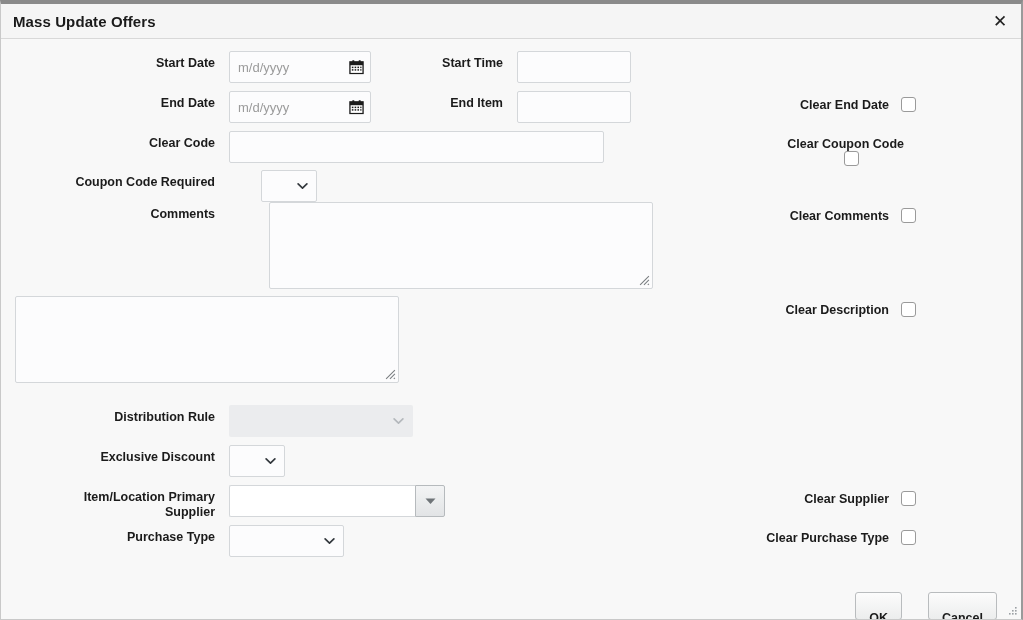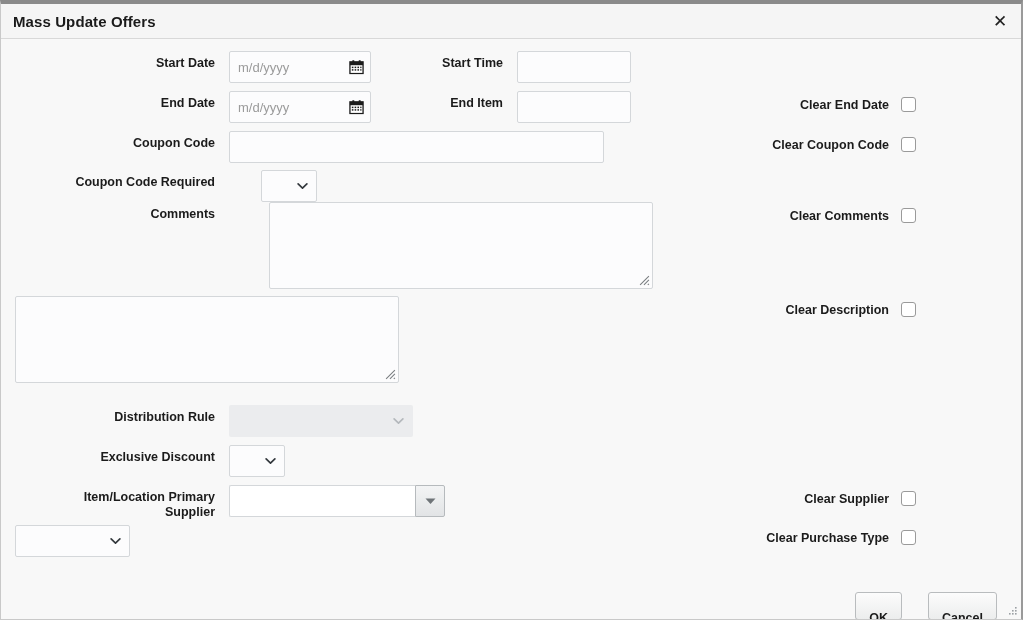--- a/index.html
+++ b/index.html
@@ -309,21 +309,21 @@
             <rect x="9" y="10.3" width="1.7" height="1.6"></rect>
             <rect x="12" y="10.3" width="1.3" height="1.6"></rect>
           </g>
         </svg>
       </div>
       <div class="field-label" style="width:104px; margin-left:28px;">End Item</div>
       <input class="txt" style="width: 114px; margin-left: 14px;" type="text" placeholder="">
     </div>
 
     <div class="row" style="left:0; top:92px; width:700px;">
-      <div class="field-label" style="width:214px;">Coupon Code</div>
+      <div class="field-label" style="width:214px;">Clear Code</div>
       <input class="txt" style="width: 375px; margin-left: 14px;" type="text" placeholder="">
     </div>
 
     <div class="row" style="left:0; top:131px; width:700px;gap:32px;">
       <div class="field-label" style="width:214px;">Coupon Code Required</div>
       <div class="sel" style="width:56px; margin-left:14px;">
         <svg class="chev" viewBox="0 0 12 8">
           <path d="M1 1.6 L6 6.4 L11 1.6" fill="none" stroke="#33383d" stroke-width="1.9" stroke-linecap="round" stroke-linejoin="round"></path>
         </svg>
       </div>
@@ -373,33 +373,34 @@
         <input class="lov-input" type="text" placeholder="" style="">
         <div class="lov-btn">
           <svg width="11" height="8" viewBox="0 0 11 8">
             <path d="M0.5 1.5 L10.5 1.5 L5.5 7 Z" fill="#6f7478"></path>
           </svg>
         </div>
       </div>
     </div>
 
     <div class="row" style="left:0; top:486px; width:700px;">
+      <div class="field-label" style="width:214px;">Purchase Type</div>
       <div class="sel" style="width:115px; margin-left:14px;">
         <svg class="chev" viewBox="0 0 12 8">
           <path d="M1 1.6 L6 6.4 L11 1.6" fill="none" stroke="#33383d" stroke-width="1.9" stroke-linecap="round" stroke-linejoin="round"></path>
         </svg>
       </div>
     </div>
 
     <div class="chk-row" style="right:105px; top:58px;">
       <span class="chk-label">Clear End Date</span>
       <span class="chk-box" role="checkbox" aria-checked="false"></span>
     </div>
 
-    <div class="chk-row" style="right:105px; top:98px;">
+    <div class="chk-row" style="right:105px; top:98px;flex-direction:column;">
       <span class="chk-label">Clear Coupon Code</span>
       <span class="chk-box" role="checkbox" aria-checked="false"></span>
     </div>
 
     <div class="chk-row" style="right:105px; top:169px;">
       <span class="chk-label">Clear Comments</span>
       <span class="chk-box" role="checkbox" aria-checked="false"></span>
     </div>
 
     <div class="chk-row" style="right:105px; top:263px;">

